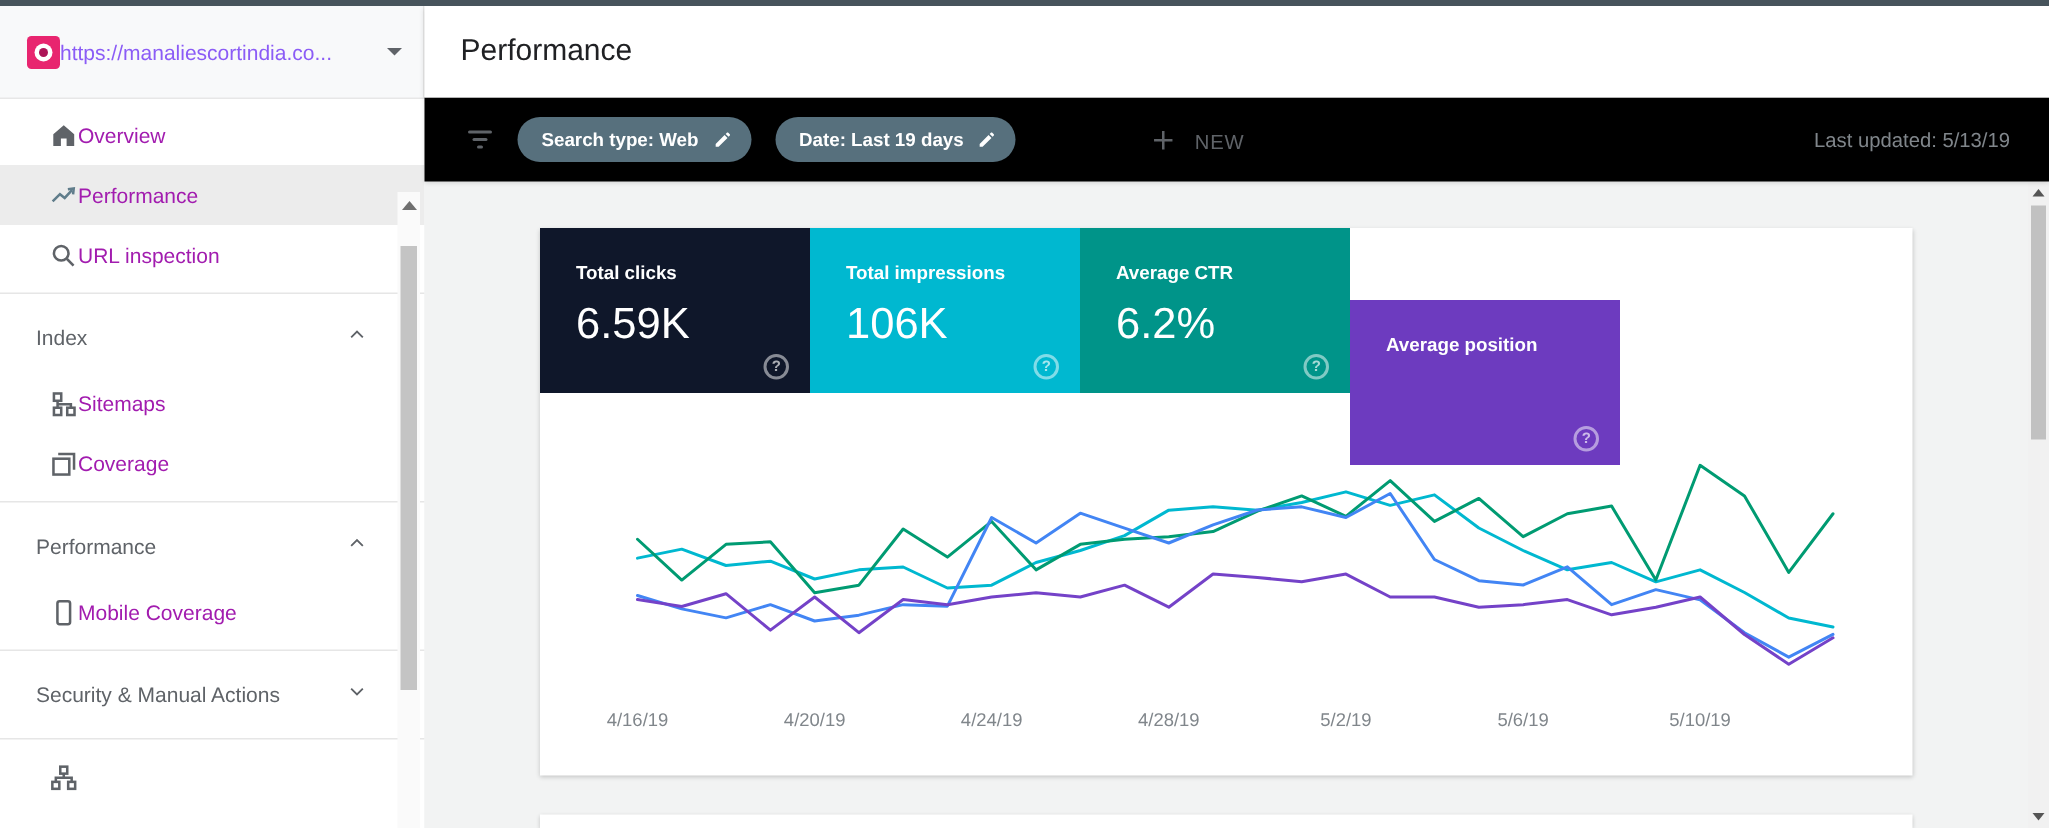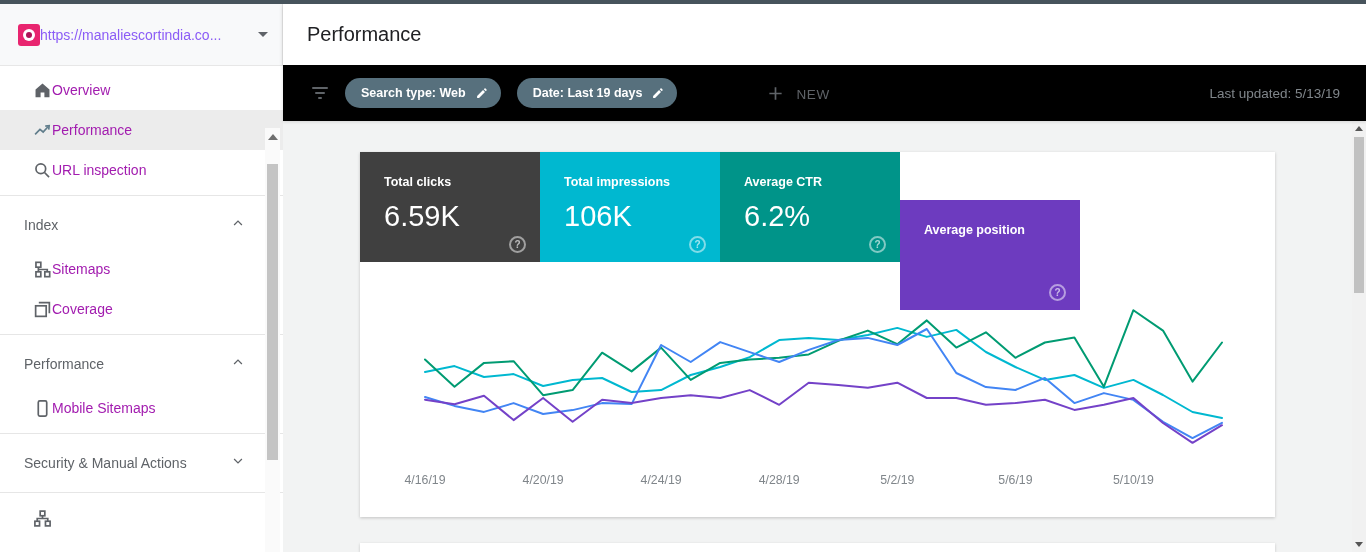--- a/index.html
+++ b/index.html
@@ -152,21 +152,21 @@
               <polyline points="4,11.5 9,6.5 14,11.5"></polyline>
             </svg>
         </span>
       </div>
       <div class="sb-item">
         <span class="sb-ic">
           <svg class="ic" width="19" height="19" viewBox="0 0 18 18">
               <rect x="5" y="1.8" width="8" height="14.4" rx="1.4"></rect>
             </svg>
         </span>
-        <span class="sb-label">Mobile Sitemaps</span>
+        <span class="sb-label">Mobile Coverage</span>
       </div>
       <div class="divider"></div>
       <div class="sb-section">
         <span class="sb-label">Security &amp; Manual Actions</span>
         <span>
           <svg class="ic" width="14" height="14" viewBox="0 0 18 18">
               <polyline points="4,6.5 9,11.5 14,6.5"></polyline>
             </svg>
         </span>
       </div>
@@ -225,21 +225,21 @@
           </svg>
         <span>NEW</span>
       </button>
       <div class="spacer"></div>
       <div class="updated">Last updated: 5/13/19</div>
     </div>
 
     <div class="content">
       <section class="panel">
         <div class="cards">
-          <div class="metric-card" style="background: #404040;">
+          <div class="metric-card" style="background: #0f172a;">
             <div class="mc-label">Total clicks</div>
             <div class="mc-value">6.59K</div>
             <div class="mc-help">?</div>
           </div>
           <div class="metric-card" style="background: rgb(0, 184, 208);">
             <div class="mc-label">Total impressions</div>
             <div class="mc-value">106K</div>
             <div class="mc-help">?</div>
           </div>
           <div class="metric-card" style="background: rgb(0, 148, 137);">

